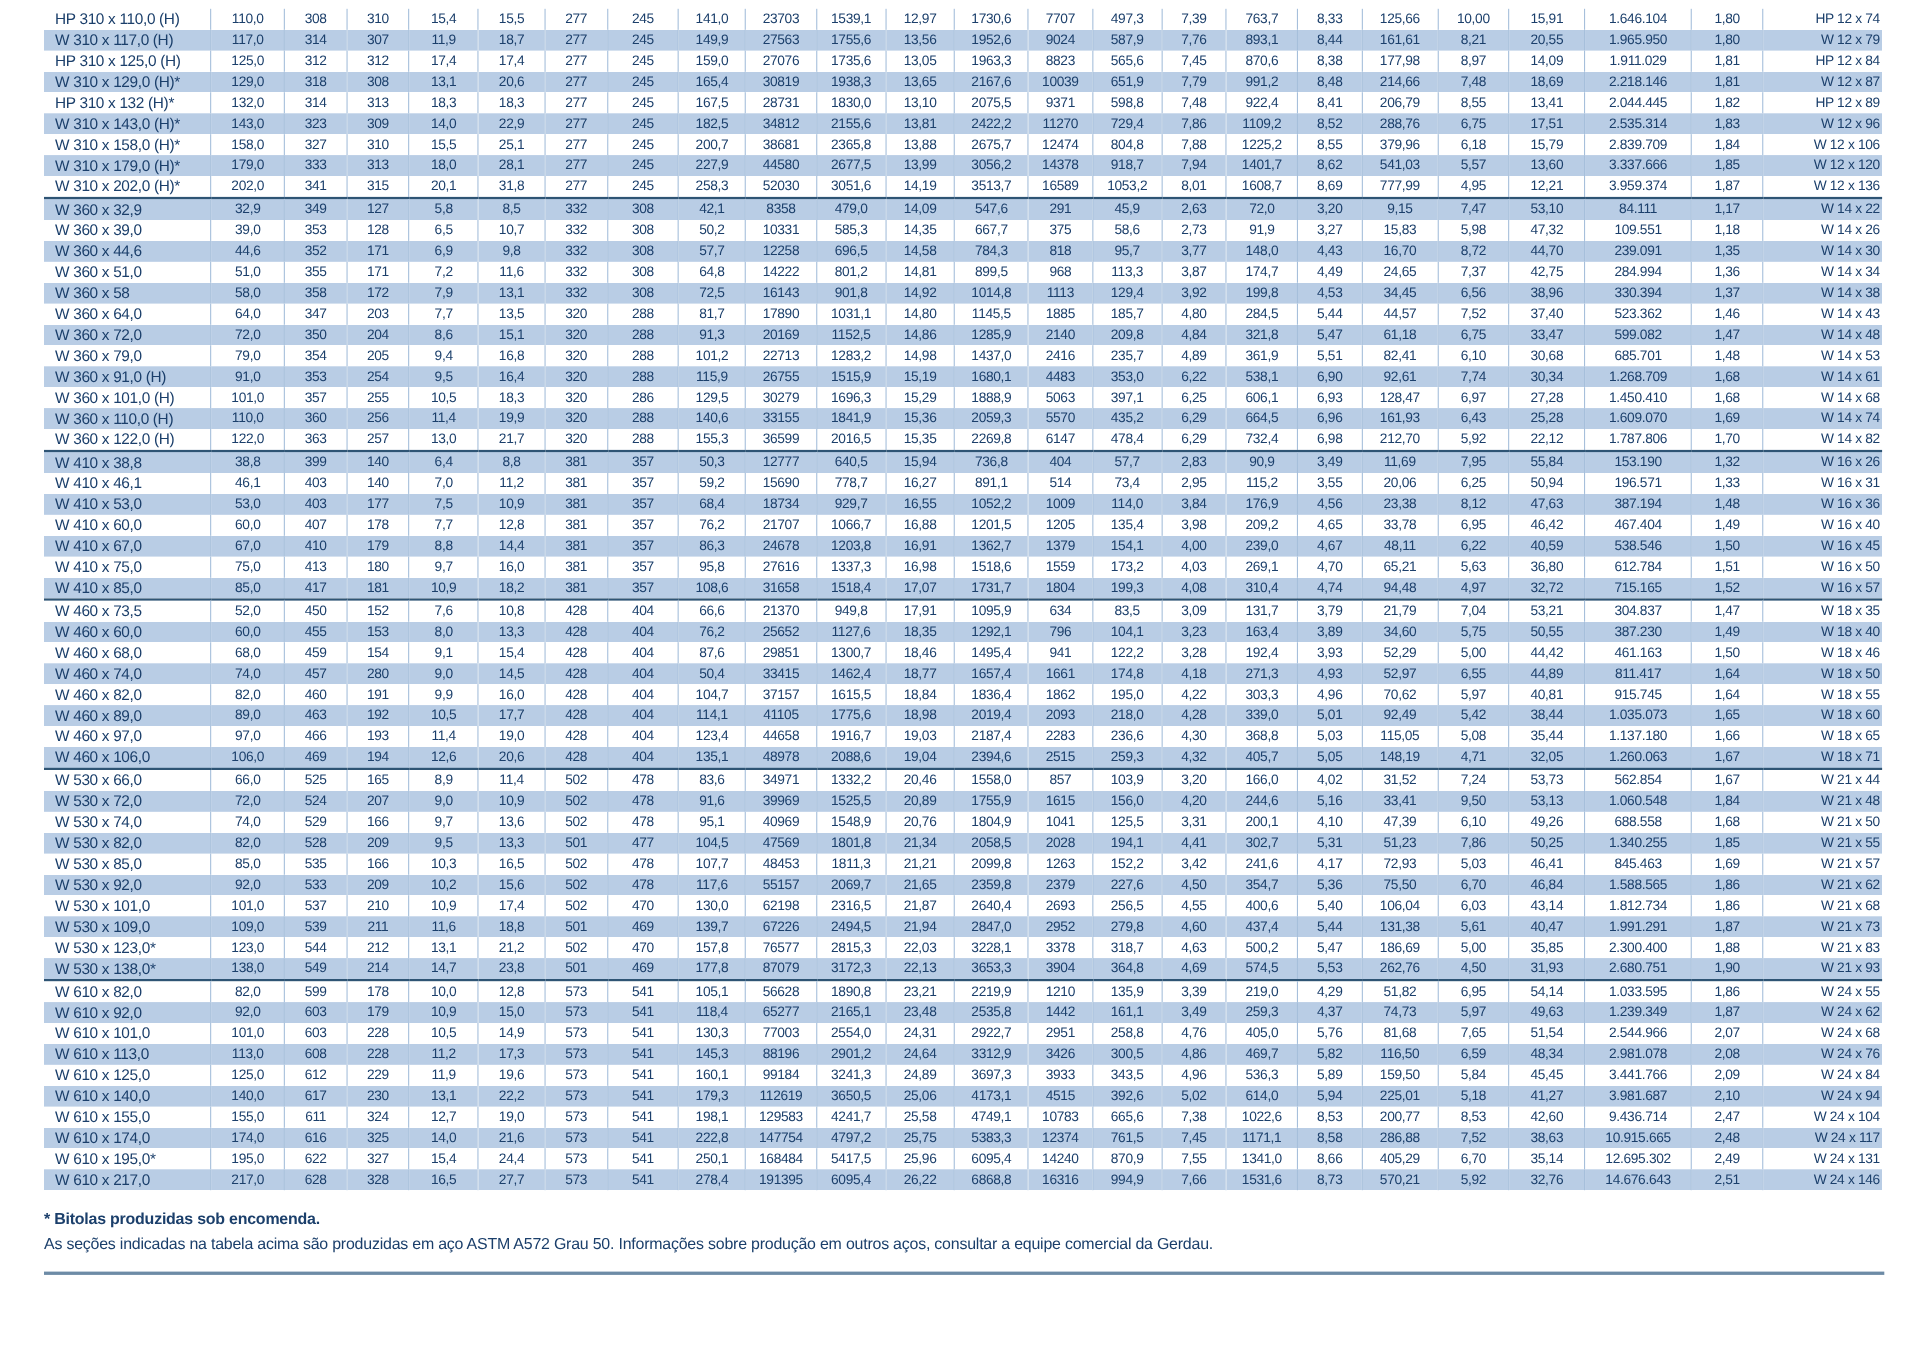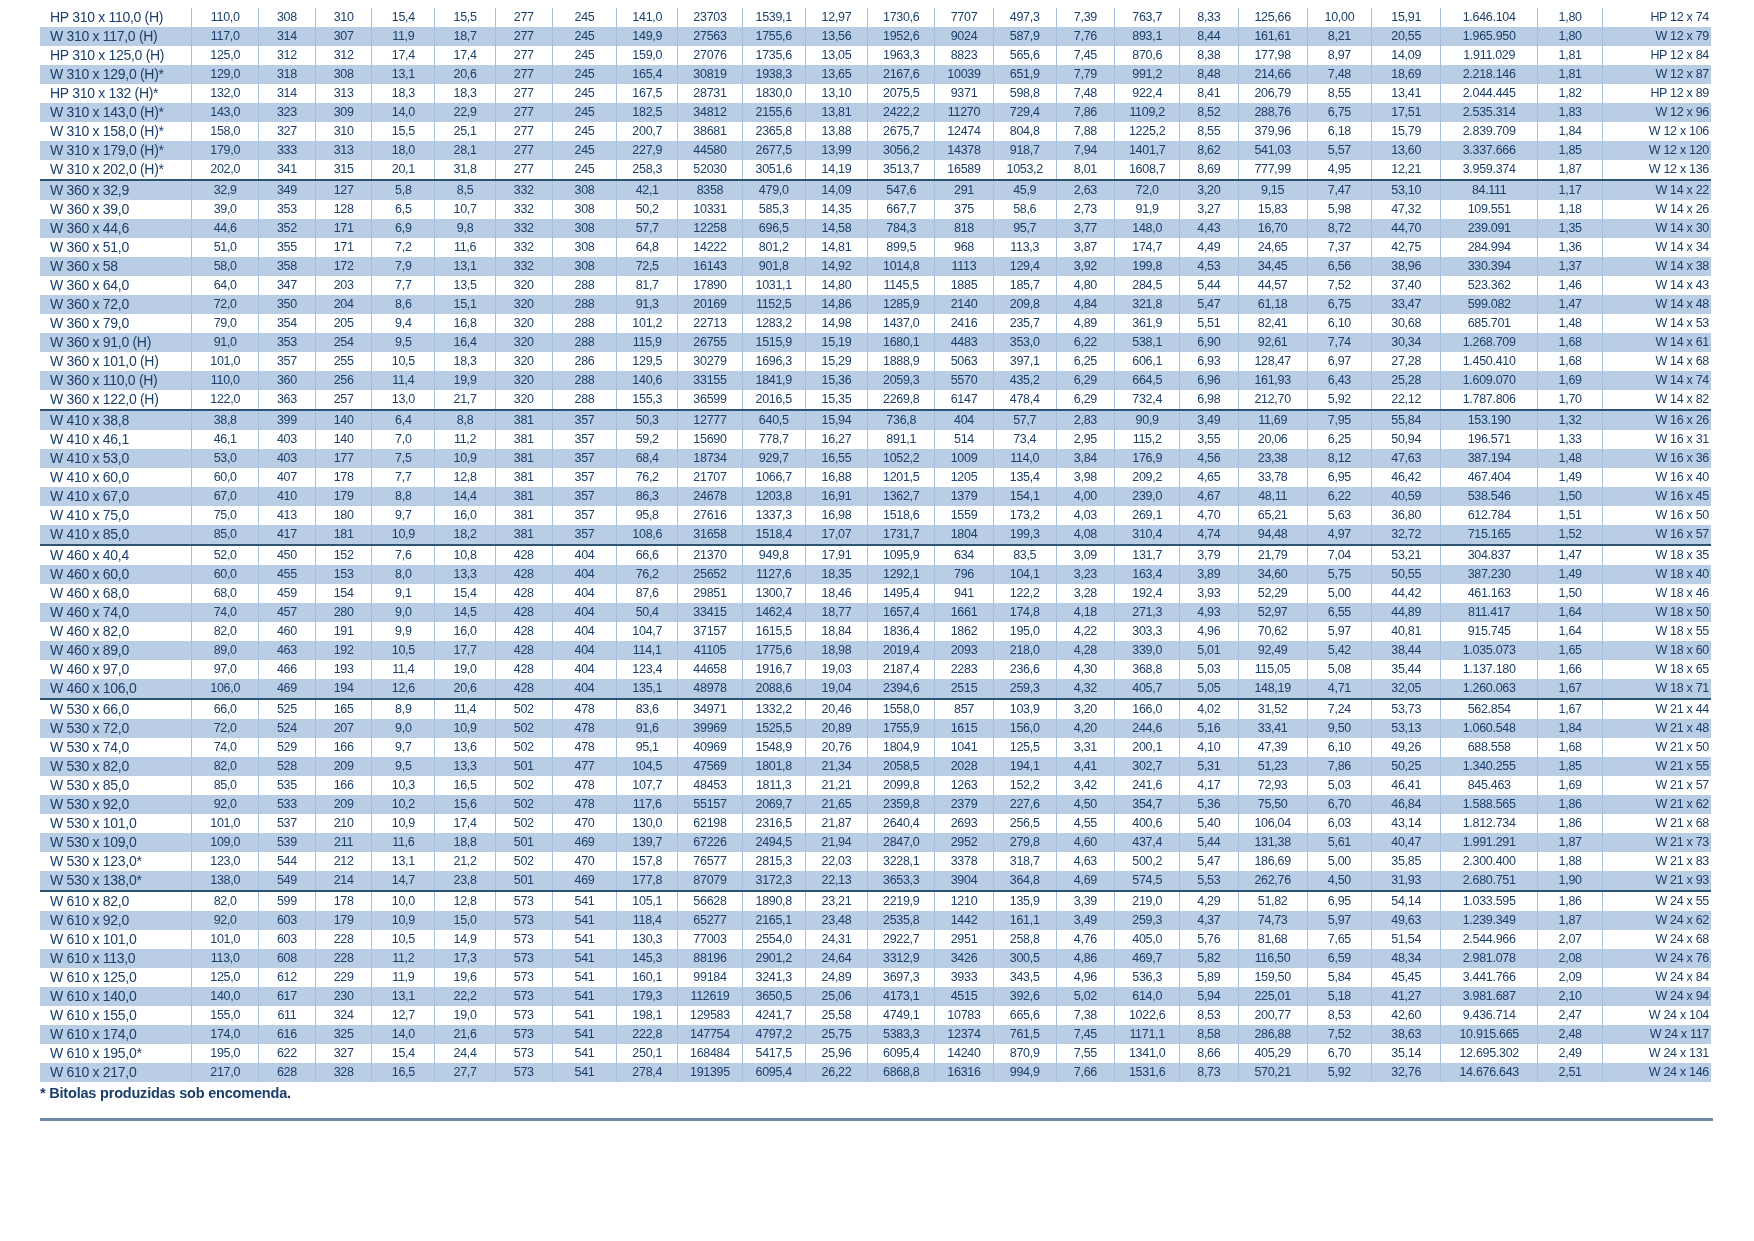--- a/index.html
+++ b/index.html
@@ -20,21 +20,21 @@
     text-align:center;vertical-align:middle;
     border-right:1px solid #a6bfdb;
     white-space:nowrap;overflow:hidden;
   }
   table.specs td:last-child{border-right:none;text-align:right;}
   table.specs td.desig{
     text-align:left;padding-left:10px;font-size:14px;
   }
   tr.stripe td{background:#b9cde5;}
   tr.group-start td{border-top:2px solid #2e5474;}
-  .footer{font-size:14.5px;letter-spacing:-0.2px;color:#1b3f6b;}
+  .footer{margin-top:16px;font-size:14.5px;letter-spacing:-0.2px;color:#1b3f6b;}
   .footer .note{line-height:22px;}
   .footer .note.bold{font-weight:bold;}
   .divider{
     width:1673px;height:3px;background:#6d8ba6;margin-top:14px;
   }
 </style>
 </head>
 <body>
 
 <div class="page">
@@ -789,21 +789,21 @@
           <td>310,4</td>
           <td>4,74</td>
           <td>94,48</td>
           <td>4,97</td>
           <td>32,72</td>
           <td>715.165</td>
           <td>1,52</td>
           <td class="imp">W 16 x 57</td>
         </tr>
         <tr class="group-start">
-          <td class="desig">W 460 x 40,4</td>
+          <td class="desig">W 460 x 73,5</td>
           <td>52,0</td>
           <td>450</td>
           <td>152</td>
           <td>7,6</td>
           <td>10,8</td>
           <td>428</td>
           <td>404</td>
           <td>66,6</td>
           <td>21370</td>
           <td>949,8</td>
@@ -1521,17 +1521,18 @@
           <td>32,76</td>
           <td>14.676.643</td>
           <td>2,51</td>
           <td class="imp">W 24 x 146</td>
         </tr>
       </tbody>
   </table>
 
   <div class="footer">
     <div class="note bold">* Bitolas produzidas sob encomenda.</div>
+    <div class="note">As seções indicadas na tabela acima são produzidas em aço ASTM A572 Grau 50. Informações sobre produção em outros aços, consultar a equipe comercial da Gerdau.</div>
   </div>
 
   <div class="divider"></div>
 
 </div>
 
 </body></html>

